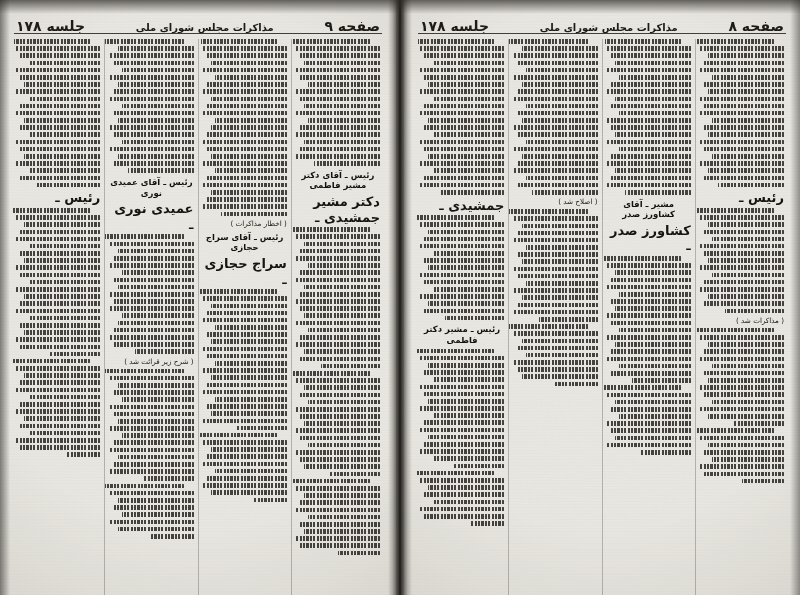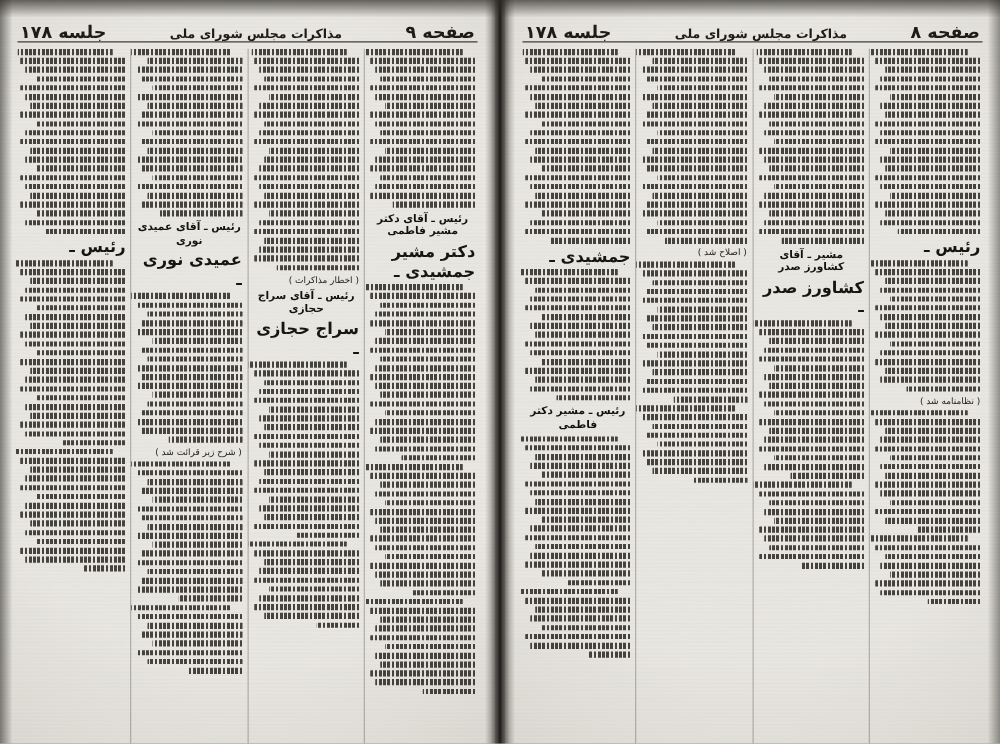--- a/index.html
+++ b/index.html
@@ -215,21 +215,21 @@
               <div class="ln w95"></div>
               <div class="ln w90"></div>
               <div class="ln w100"></div>
               <div class="ln w85"></div>
               <div class="ln w95"></div>
               <div class="ln w100"></div>
               <div class="ln w90"></div>
               <div class="ln w95"></div>
               <div class="ln w70"></div>
             </div>
-            <div class="note">( نظامنامه شد )</div>
+            <div class="note">( مذاکرات شد )</div>
             <div class="para">
               <div class="ln w95 ind"></div>
               <div class="ln w100"></div>
               <div class="ln w90"></div>
               <div class="ln w95"></div>
               <div class="ln w100"></div>
               <div class="ln w85"></div>
               <div class="ln w95"></div>
               <div class="ln w90"></div>
               <div class="ln w100"></div>

